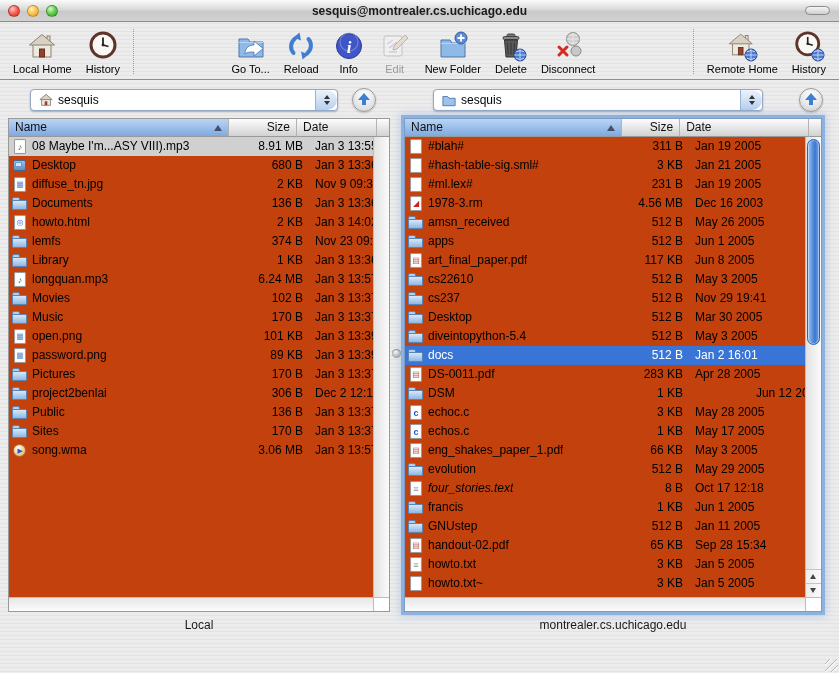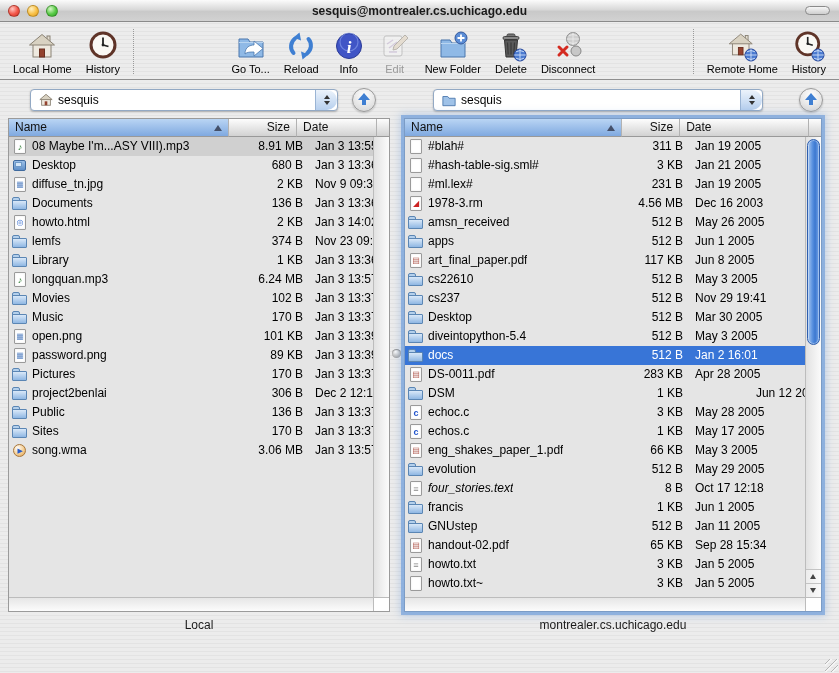--- a/index.html
+++ b/index.html
@@ -53,21 +53,21 @@
     box-shadow:0 0 0 3px rgba(128,168,220,.8),0 0 8px 4px rgba(128,168,220,.45);}
   .hdr{position:absolute;top:0;left:0;right:0;height:18px;display:flex;}
   .hcell{box-sizing:border-box;height:18px;line-height:16px;font-size:12px;padding:0 6px;
     background:linear-gradient(#fdfdfd,#d2d2d2);border-right:1px solid #b2b2b2;border-bottom:1px solid #999;
     color:#111;position:relative;overflow:hidden;white-space:nowrap;}
   .hcell.sorted{background:linear-gradient(#bad5f4,#7fa9e0);}
   .hcell.hsize{text-align:right;}
   .hcell.hextra{flex:1;border-right:none;}
   .sort-tri{position:absolute;right:6px;top:6px;width:0;height:0;
     border-left:4.5px solid transparent;border-right:4.5px solid transparent;border-bottom:6px solid #44506a;}
-  .rows{position:absolute;top:18px;left:0;right:16px;bottom:14px;overflow:hidden;background:#e5e5e5;}
+  .rows{position:absolute;top:18px;left:0;right:16px;bottom:14px;overflow:hidden;background:#c2410c;}
   .frow{display:flex;height:19px;line-height:19px;font-size:12px;color:#000;}
   .frow.sel-i{background:#d0d0d0;}
   .frow.sel-a{background:#3875d7;color:#fff;}
   .c-name{display:flex;overflow:hidden;white-space:nowrap;box-sizing:border-box;flex:none;}
   .ntxt{overflow:hidden;white-space:nowrap;}
   .c-size{text-align:right;padding-right:6px;box-sizing:border-box;flex:none;}
   .c-date{padding-left:6px;box-sizing:border-box;flex:none;overflow:hidden;white-space:nowrap;}
   .vscroll{position:absolute;top:18px;right:0;bottom:14px;width:16px;box-sizing:border-box;
     border-left:1px solid #bcbcbc;background:linear-gradient(90deg,#e2e2e2,#fbfbfb);}
   .hscroll{position:absolute;left:0;right:16px;bottom:0;height:14px;box-sizing:border-box;

